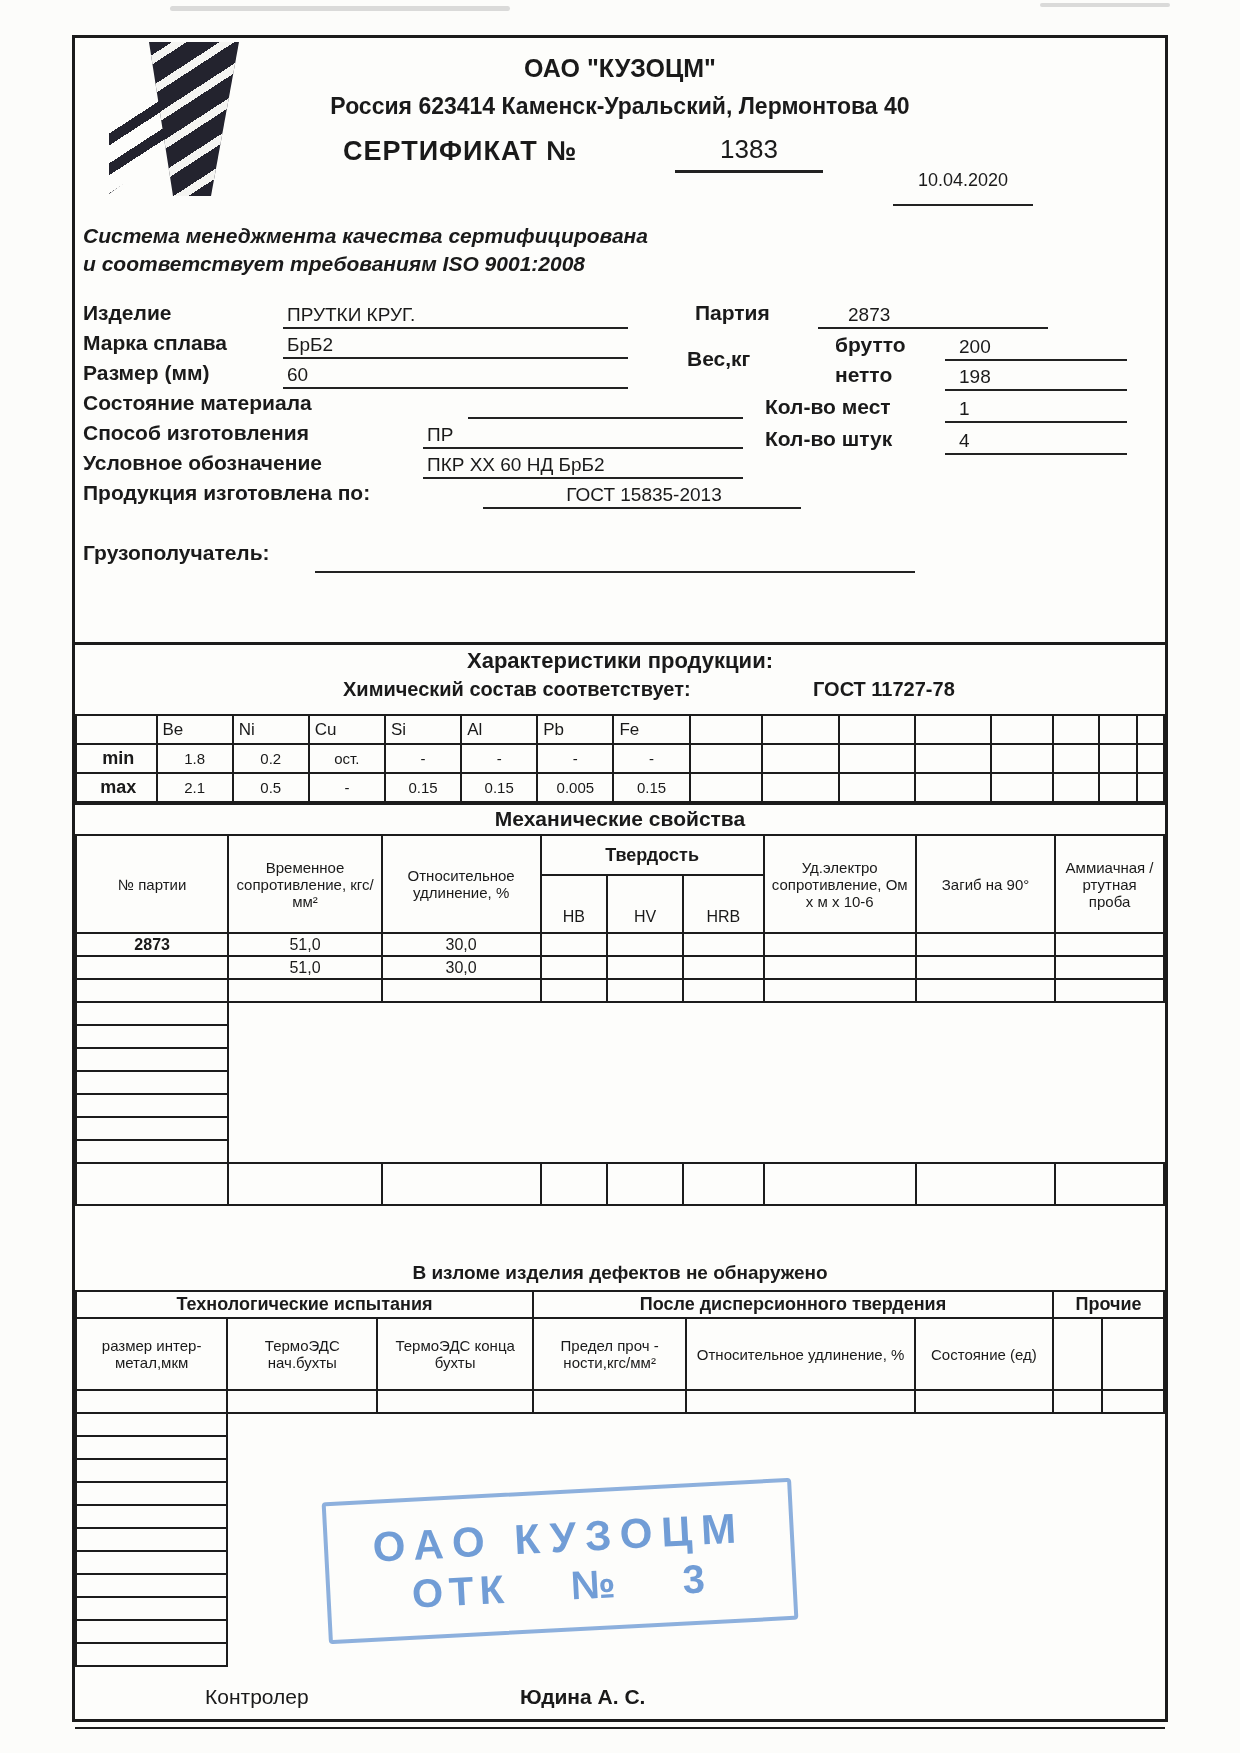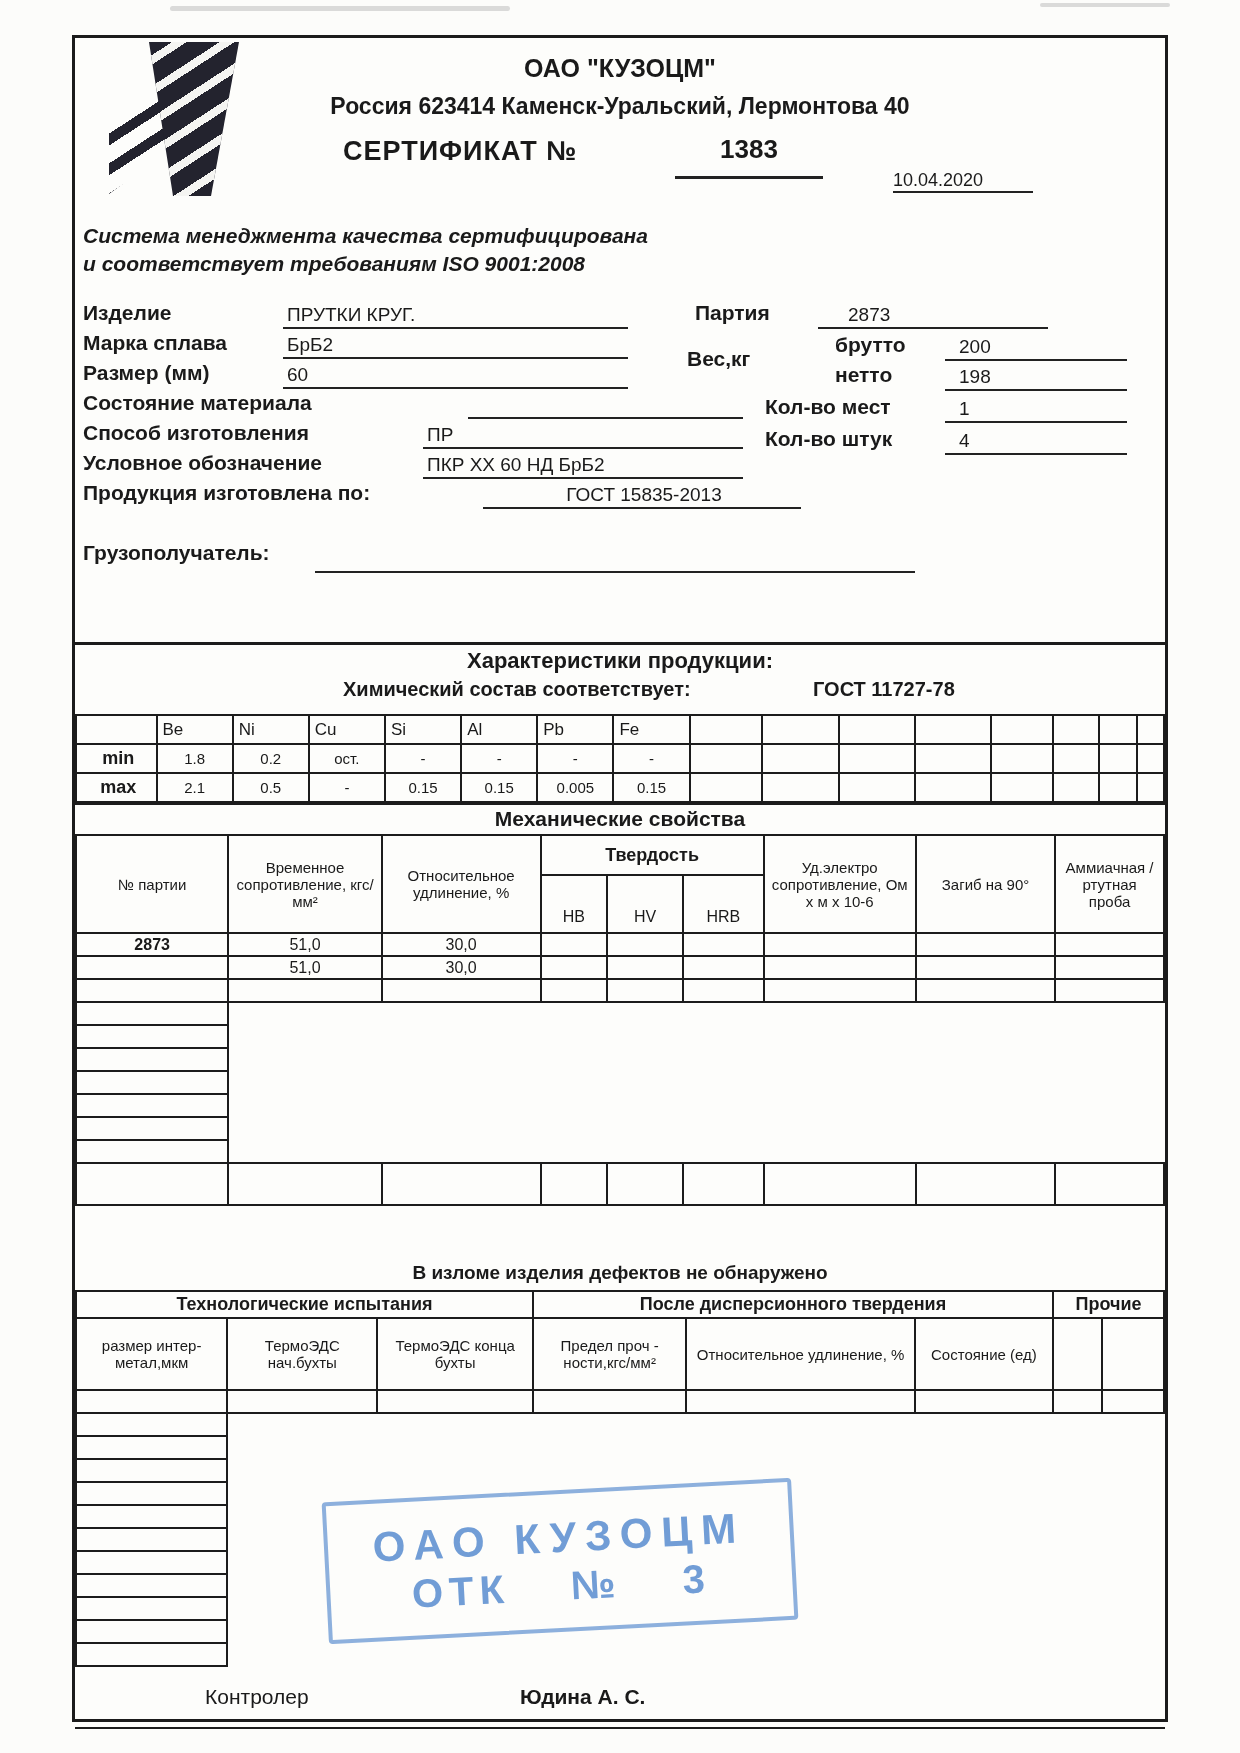--- a/index.html
+++ b/index.html
@@ -33,27 +33,27 @@
   .logo-main::after {
     content: ''; position: absolute; inset: 0;
     background: repeating-linear-gradient(147deg, transparent 0 18px, #f5f5f2 18px 26px);
   }
   
   .company  { position: absolute; top: 16px; left: 0; right: 0; text-align: center; font-size: 25px; font-weight: bold; }
   .address  { position: absolute; top: 55px; left: 0; right: 0; text-align: center; font-size: 23px; font-weight: bold; }
   .cert-label { position: absolute; top: 98px; left: 268px; font-size: 27px; font-weight: bold; letter-spacing: 1px; }
   .cert-num {
     position: absolute; top: 96px; left: 600px; width: 148px;
-    text-align: center; font-size: 26px; font-weight: bold;
-    border-bottom: 3px solid #222; padding-bottom: 11px;
+    text-align: center; font-size: 26px; font-weight: normal;
+    border-bottom: 3px solid #222; padding-bottom: 5px;
   }
   .cert-date {
     position: absolute; top: 132px; left: 818px; width: 140px;
-    font-size: 18px;
-    border-bottom: 2px solid #222; padding-bottom: 0;
+    text-align: center; font-size: 18px;
+    border-bottom: 2px solid #222; padding-bottom: 13px;
   }
   .qms { position: absolute; top: 184px; left: 8px; font-size: 21px; font-weight: bold; font-style: italic; line-height: 28px; }
   
   .frow  { position: absolute; left: 8px; right: 8px; height: 30px; }
   .flabel { position: absolute; left: 0; top: 1px; font-weight: bold; font-size: 21px; white-space: nowrap; }
   .fval {
     position: absolute; bottom: 1px; height: 27px;
     border-bottom: 2px solid #222;
     font-weight: normal; font-size: 19px; padding: 2px 0 0 4px; white-space: nowrap;
   }

